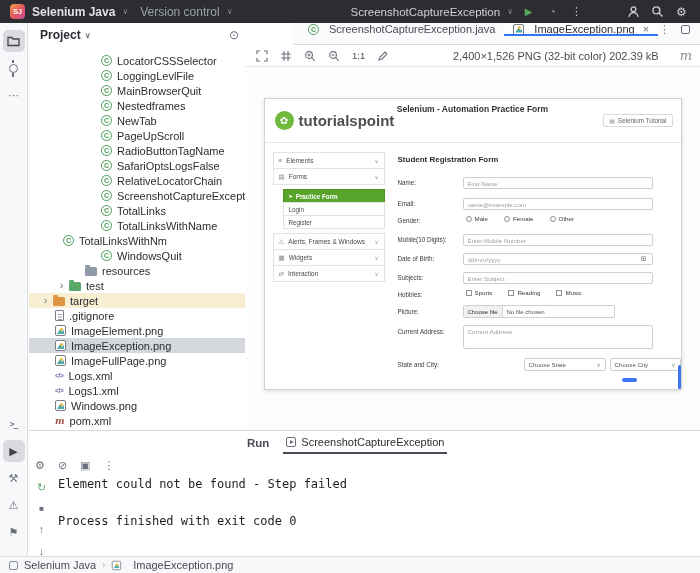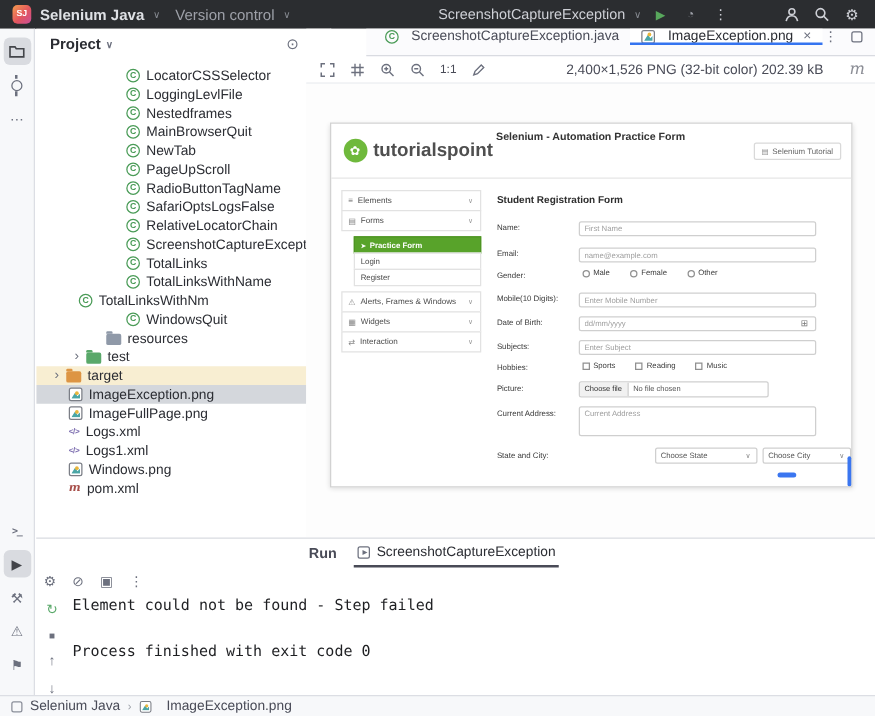--- a/index.html
+++ b/index.html
@@ -186,25 +186,25 @@
     <div class="t" style="padding-left:72px">
         <span class="ic cls">C</span>
         <span>LocatorCSSSelector</span>
       </div>
     <div class="t" style="padding-left:72px">
         <span class="ic cls">C</span>
         <span>LoggingLevlFile</span>
       </div>
     <div class="t" style="padding-left:72px">
         <span class="ic cls">C</span>
+        <span>MainBrowserQuit</span>
+      </div>
+    <div class="t" style="padding-left:72px">
+        <span class="ic cls">C</span>
         <span>Nestedframes</span>
-      </div>
-    <div class="t" style="padding-left:72px">
-        <span class="ic cls">C</span>
-        <span>MainBrowserQuit</span>
       </div>
     <div class="t" style="padding-left:72px">
         <span class="ic cls">C</span>
         <span>NewTab</span>
       </div>
     <div class="t" style="padding-left:72px">
         <span class="ic cls">C</span>
         <span>PageUpScroll</span>
       </div>
     <div class="t" style="padding-left:72px">
@@ -245,20 +245,28 @@
       </div>
     <div class="t" style="padding-left:28px">
         <span class="chev">›</span>
         <span class="ic fold green"></span>
         <span>test</span>
       </div>
     <div class="t tint" style="padding-left:12px">
         <span class="chev">›</span>
         <span class="ic fold orange"></span>
         <span>target</span>
+      </div>
+    <div class="t" style="padding-left:26px">
+        <span class="ic doc-ic"></span>
+        <span>.gitignore</span>
+      </div>
+    <div class="t" style="padding-left:26px">
+        <span class="ic img-ic"></span>
+        <span>ImageElement.png</span>
       </div>
     <div class="t sel" style="padding-left:26px">
         <span class="ic img-ic"></span>
         <span>ImageException.png</span>
       </div>
     <div class="t" style="padding-left:26px">
         <span class="ic img-ic"></span>
         <span>ImageFullPage.png</span>
       </div>
     <div class="t" style="padding-left:26px">

